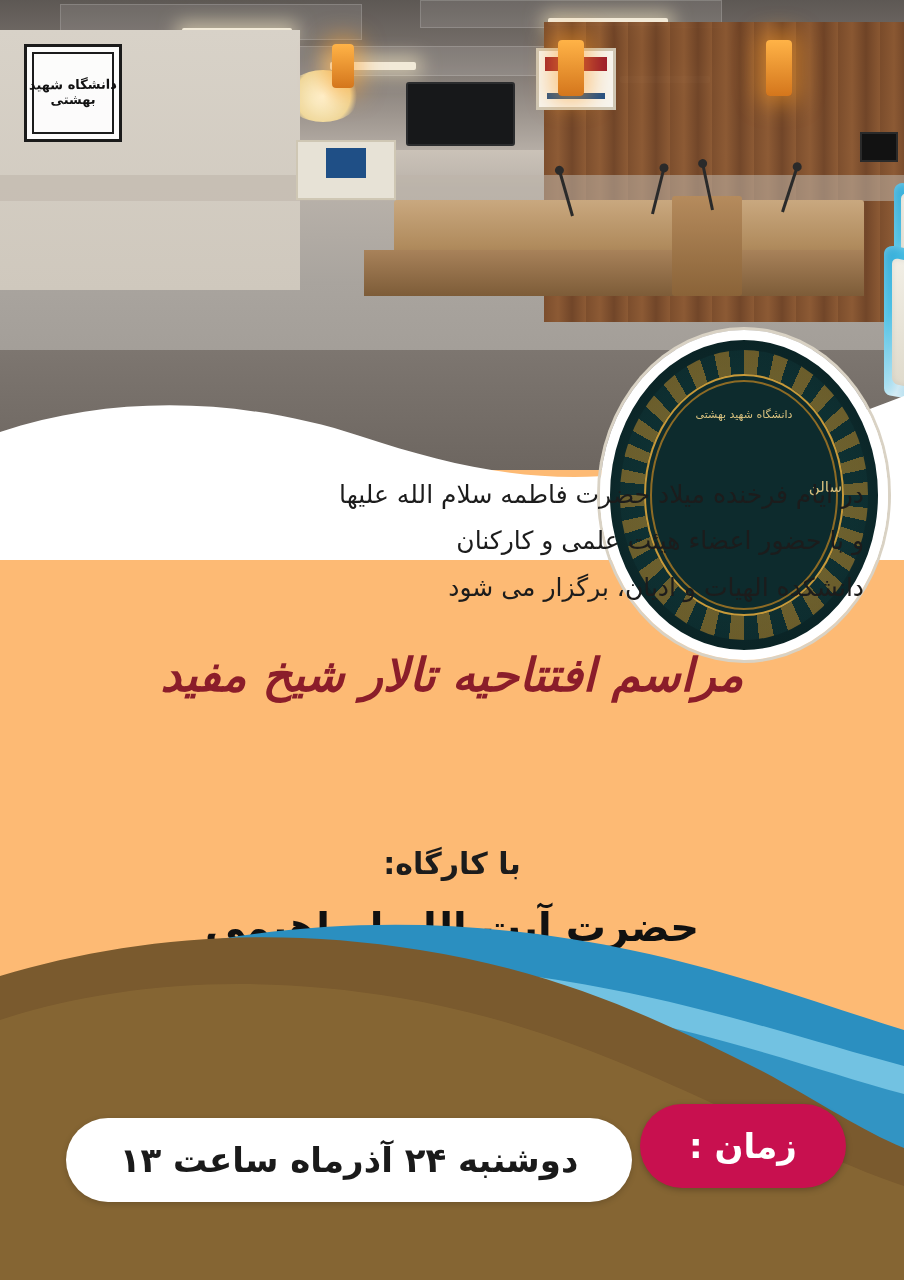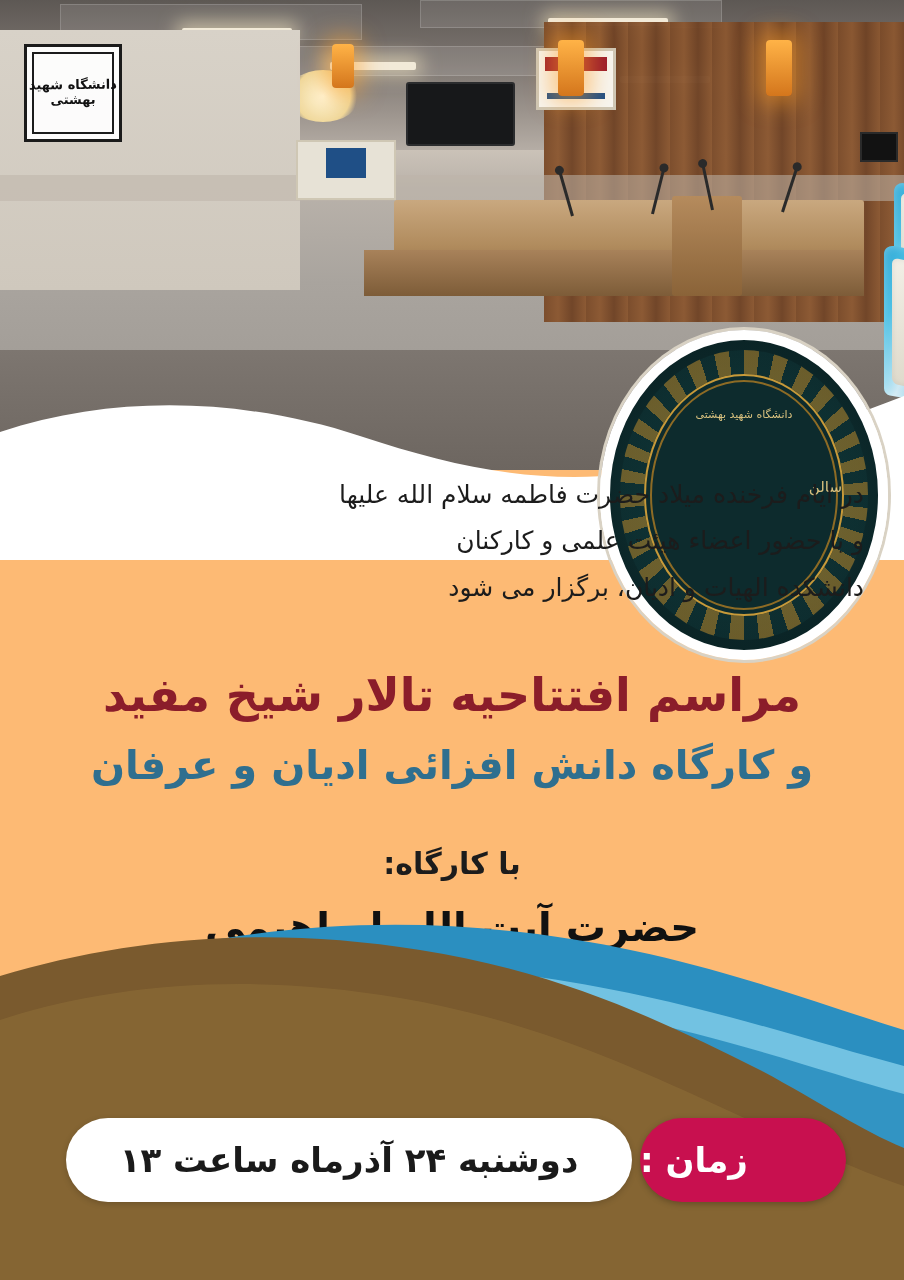--- a/index.html
+++ b/index.html
@@ -74,34 +74,34 @@
   .emblem .orn2{position:absolute;inset:34px;border-radius:50%;background:#0d2b2d;
     box-shadow:inset 0 0 0 2px #c79a3a, inset 0 0 0 6px #0d2b2d, inset 0 0 0 8px #8d6b25;}
   .emblem .ecap{position:absolute;left:0;right:0;top:66px;text-align:center;color:#d8c07e;font-size:11px;line-height:1.6;}
   .emblem .ebig{position:absolute;left:0;right:0;top:118px;text-align:center;color:#f1e4bd;
     font-size:54px;font-weight:bold;letter-spacing:-1px;}
   .emblem .esmall{position:absolute;right:36px;top:138px;color:#d8c07e;font-size:15px;}
 
   
   .intro{position:absolute;right:40px;top:472px;width:560px;text-align:right;
     color:#1c1c1c;font-size:25px;line-height:1.85;}
-  .title1{position:absolute;left:0;right:0;top:668px;text-align:center;
-    color:#8b1d2a;font-size:46px;font-weight:bold;letter-spacing:-1px;}
+  .title1{position:absolute;left:0;right:0;top:648px;text-align:center;
+    color:#8b1d2a;font-size:46px;font-weight:bold;letter-spacing:-1px;font-style:italic;}
   .title2{position:absolute;left:0;right:0;top:742px;text-align:center;
     color:#2f6f8f;font-size:40px;font-weight:bold;letter-spacing:-1px;}
   .speaker-label{position:absolute;left:0;right:0;top:846px;text-align:center;color:#1c1c1c;font-size:30px;font-weight:bold;}
   .speaker-name{position:absolute;left:0;right:0;top:904px;text-align:center;color:#111;font-size:40px;font-weight:bold;}
   .speaker-sub{position:absolute;left:0;right:0;top:966px;text-align:center;color:#111;font-size:25px;font-weight:bold;}
 
   
   .bottom{position:absolute;left:0;top:880px;width:904px;height:400px;}
 
   
-  .time-pill{position:absolute;right:58px;bottom:78px;width:206px;height:84px;border-radius:44px;
-    background:#c8104f;display:flex;align-items:center;justify-content:flex-end;
+  .time-pill{position:absolute;right:58px;bottom:92px;width:206px;height:84px;border-radius:44px;
+    background:#c8104f;display:flex;align-items:center;justify-content:center;
     color:#fff;font-size:34px;font-weight:bold;box-shadow:0 2px 6px rgba(0,0,0,.25);}
   .time-value{position:absolute;left:66px;bottom:78px;width:566px;height:84px;border-radius:44px;
     background:#ffffff;display:flex;align-items:center;justify-content:center;
     color:#1a1a1a;font-size:34px;font-weight:bold;box-shadow:0 2px 6px rgba(0,0,0,.18);text-align:center;}
 </style>
 </head>
 <body>
 
 <div class="poster">
 
@@ -180,21 +180,20 @@
       <div class="esmall">سالن</div>
     </div>
 
     <div class="intro">
       <div>در ایام  فرخنده میلاد حضرت فاطمه سلام الله علیها</div>
       <div>و با حضور اعضاء هیئت علمی و کارکنان</div>
       <div>دانشکده الهیات و ادیان، برگزار می شود</div>
     </div>
 
     <div class="title1">مراسم افتتاحیه تالار شیخ مفید</div>
-    <div class="title2">و کارگاه دانش افزائی ادیان و عرفان</div>
 
     <div class="speaker-label">با کارگاه:</div>
     <div class="speaker-name">حضرت آیت الله ابراهیمی</div>
     <div class="speaker-sub">از شاگران علامه طباطبائی ره</div>
 
     <svg class="bottom" viewBox="0 0 904 400" preserveAspectRatio="none">
       <path d="M0,120 C150,60 330,30 520,52 C680,70 800,118 904,150 L904,400 L0,400 Z" fill="#2b8fc0"></path>
       <path d="M0,150 C140,96 320,70 500,92 C670,112 790,156 904,186 L904,400 L0,400 Z" fill="#7fcbe8" opacity="0.85"></path>
       <path d="M0,178 C150,120 330,96 520,120 C690,142 800,186 904,214 L904,400 L0,400 Z" fill="#2b8fc0" opacity="0.9"></path>
       <path d="M0,96 C120,60 260,44 420,70 C560,92 660,140 760,190 C820,222 860,250 904,268 L904,400 L0,400 Z" fill="#7a5a2e"></path>

